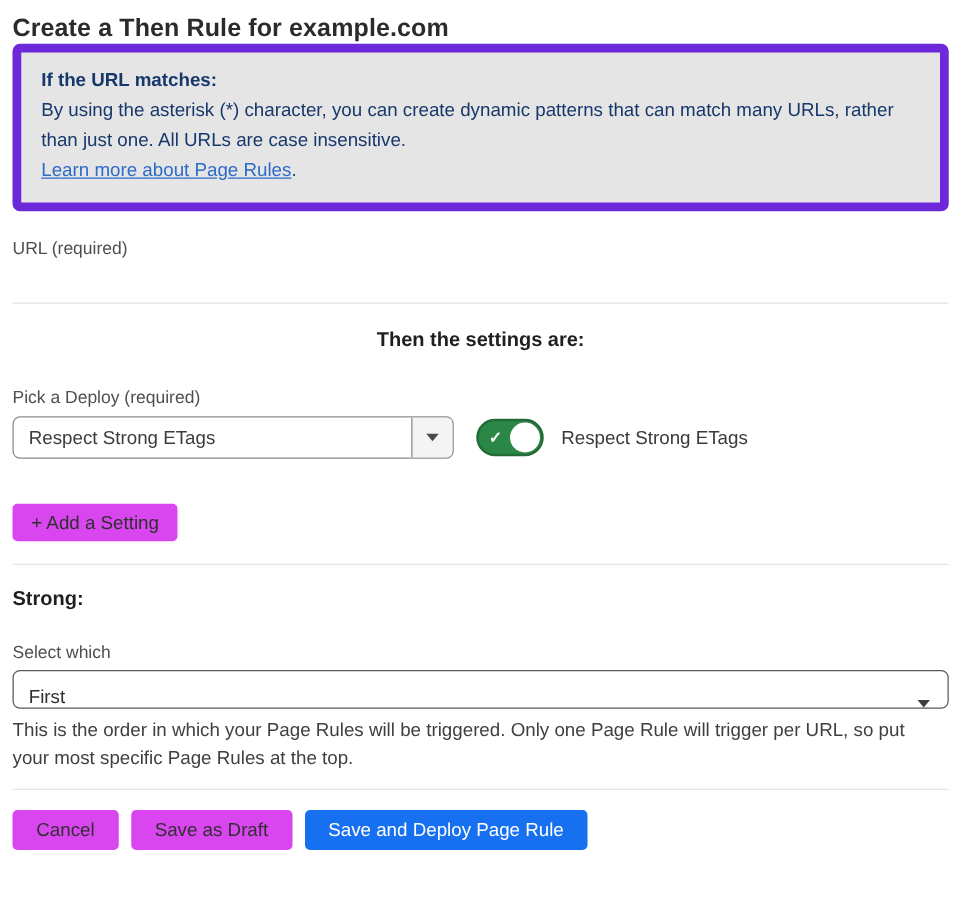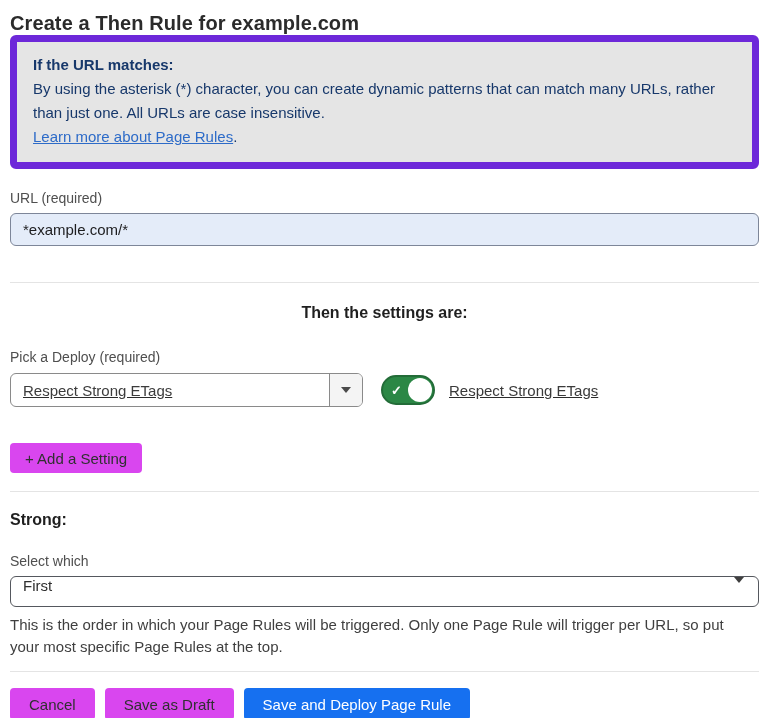--- a/index.html
+++ b/index.html
@@ -51,21 +51,21 @@
 
   .divider { border:none; border-top:1px solid #e4e4e4; height:0; }
   .divider-1 { margin-top:36px; }
   .divider-2 { margin-top:18px; }
   .divider-3 { margin-top:13px; }
 
   .section-heading { font-size:16px; font-weight:700; color:#1f1f1f; }
   .settings-heading { margin-top:21px;text-align:center; }
   .pick-label { margin-top:27px; }
 
-  .setting-row { margin-top:8px; display:flex; align-items:center;text-decoration:underline; }
+  .setting-row { margin-top:8px; display:flex; align-items:center; }
 
   
   .combo {
     width:353px; height:34px;
     background:#ffffff;
     border:1px solid #8a8a8a;
     border-radius:6px;
     display:flex; align-items:stretch;
     cursor:pointer; overflow:hidden;
   }
@@ -120,21 +120,21 @@
   .order-heading { margin-top:19px; }
   .select-label { margin-top:24px; }
 
   
   .order-select {
     margin-top:7px;
     width:100%; height:31px;
     background:#ffffff;
     border:1px solid #55585e;
     border-radius:6px;
-    display:flex; align-items:flex-start;
+    display:flex; align-items:flex-end;
     padding:0 14px 0 12px;
     font-size:15px; color:#2e2e2e;
     cursor:pointer;
   }
   .order-select .spacer { flex:1; }
   .order-select .tri-down {
     border-left-width:5px; border-right-width:5px; border-top-width:6px;
     border-top-color:#3f3f3f;
   }
 
@@ -159,21 +159,20 @@
 
   <div class="info-box">
     <div class="info-heading">If the URL matches:</div>
     <div class="info-body">By using the asterisk (*) character, you can create dynamic patterns that can match many URLs, rather than just one. All URLs are case insensitive.</div>
     <div>
       <a class="learn-link">Learn more about Page Rules</a><span class="link-period">.</span>
     </div>
   </div>
 
   <div class="field-label url-label">URL (required)</div>
-  <input class="url-input" type="text" value="*example.com/*" style="">
 
   <hr class="divider divider-1">
 
   <div class="section-heading settings-heading">Then the settings are:</div>
 
   <div class="field-label pick-label">Pick a Deploy (required)</div>
 
   <div class="setting-row">
     <div class="combo">
       <div class="combo-value">Respect Strong ETags</div>

